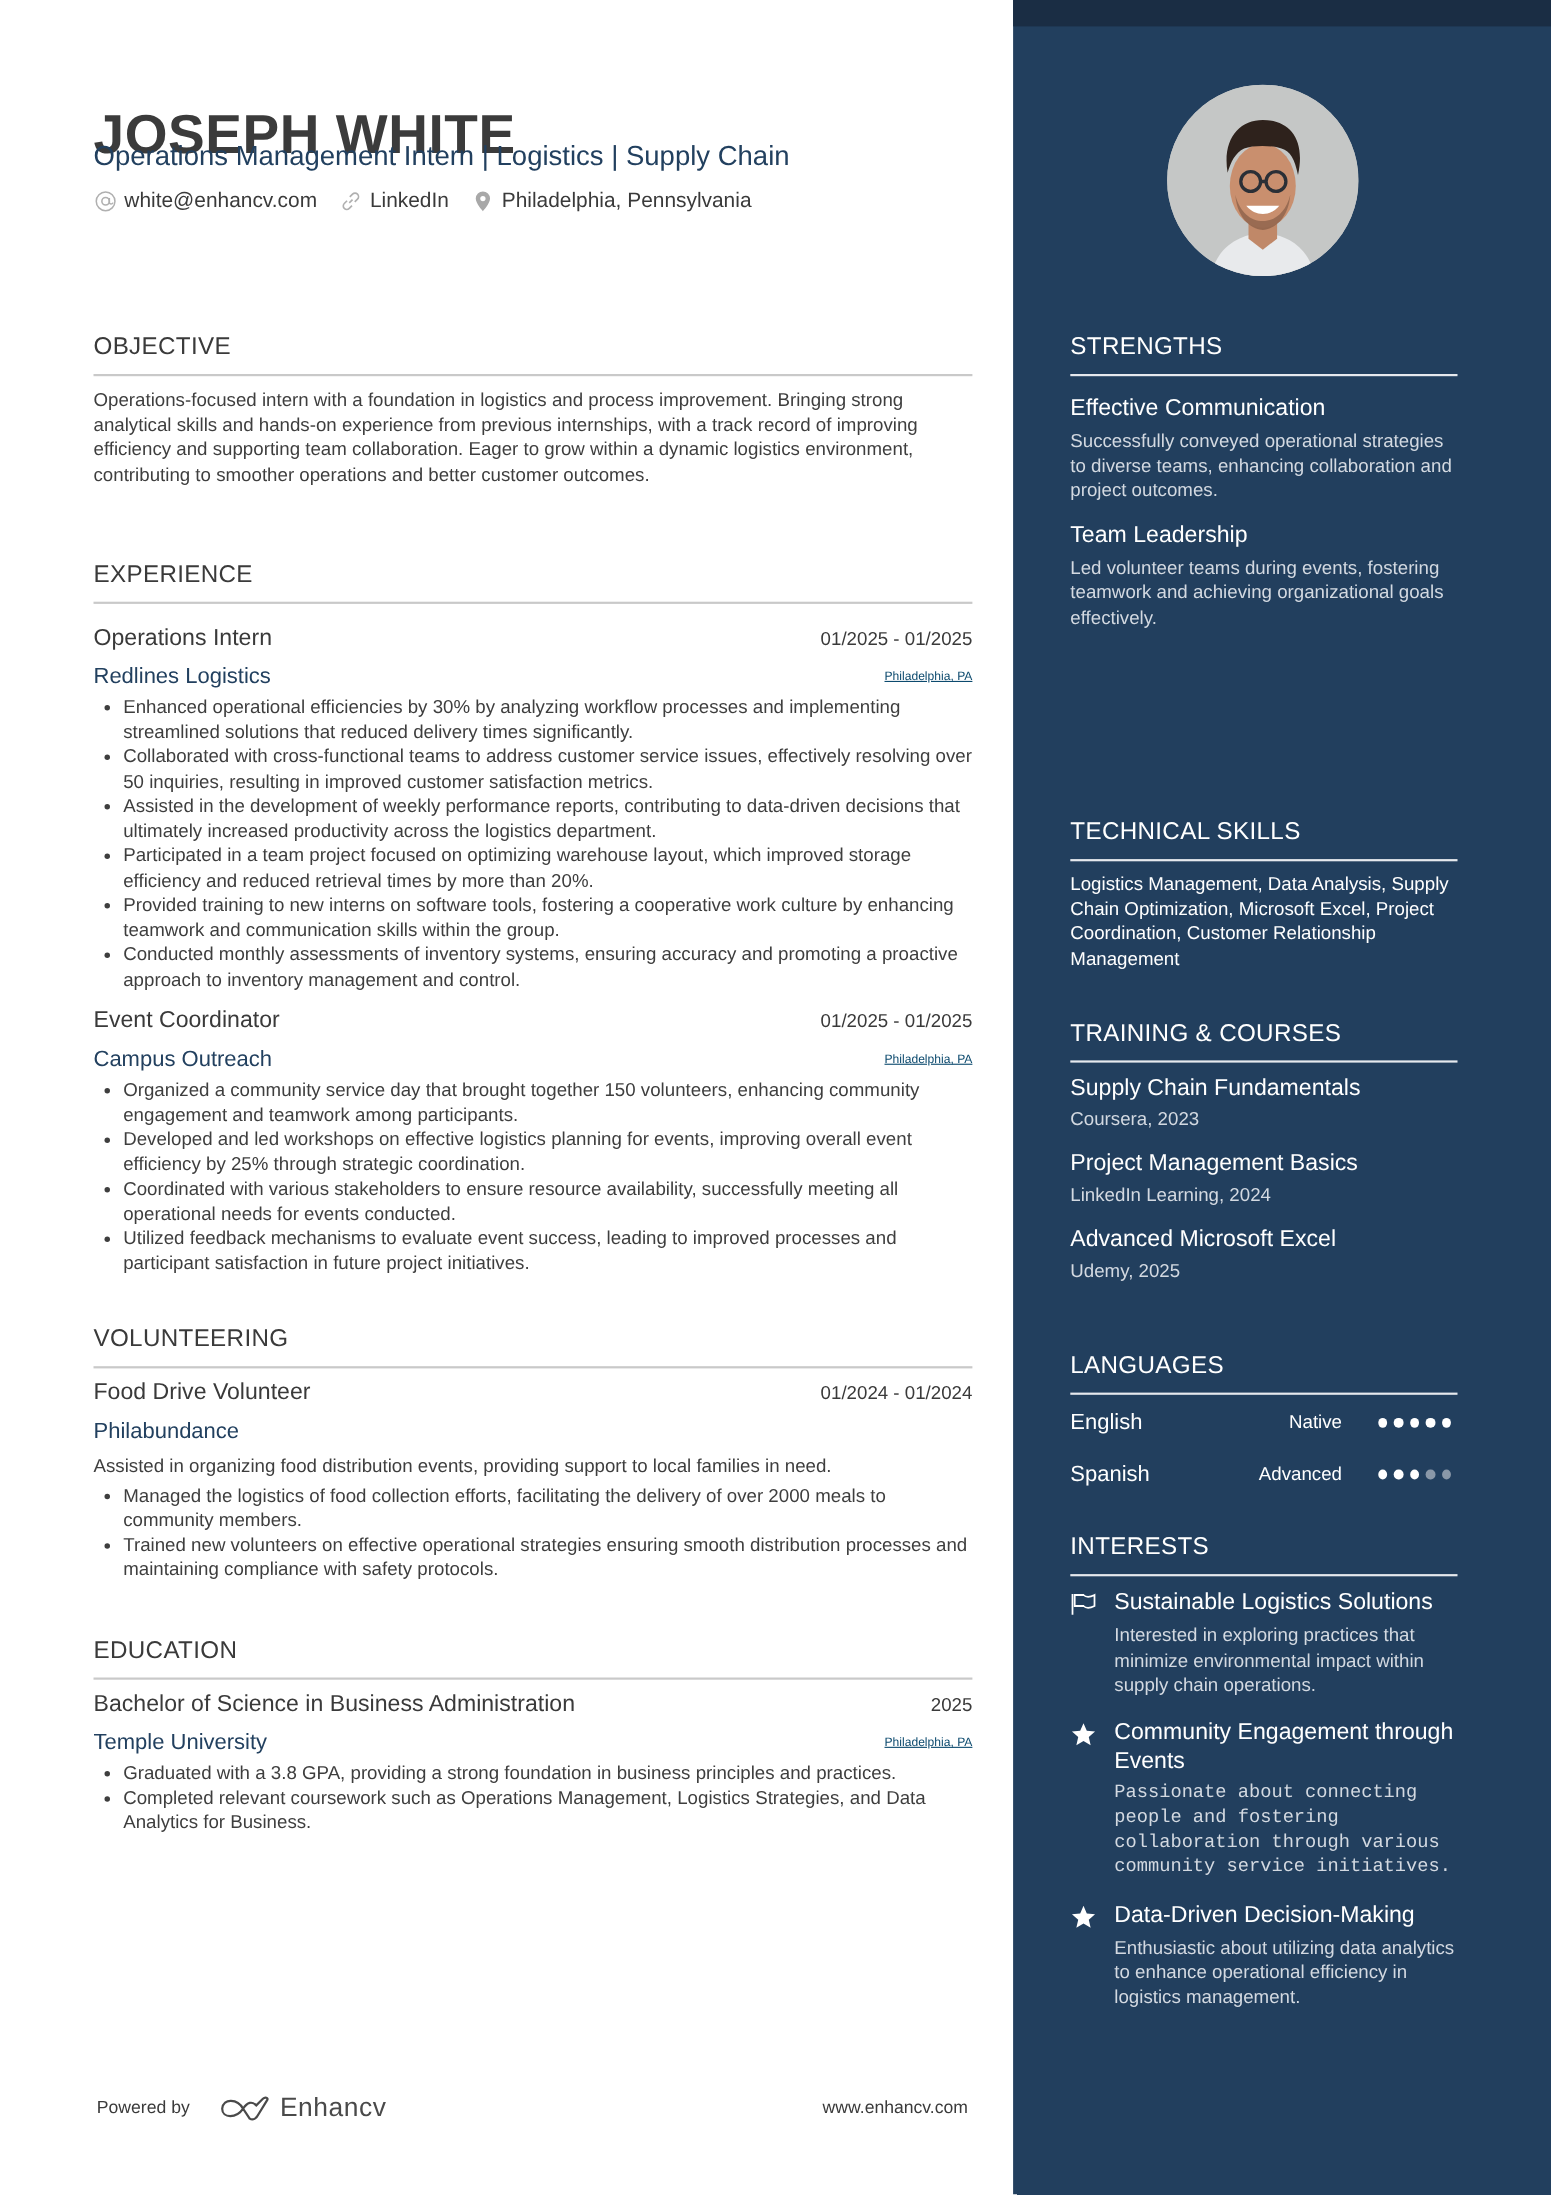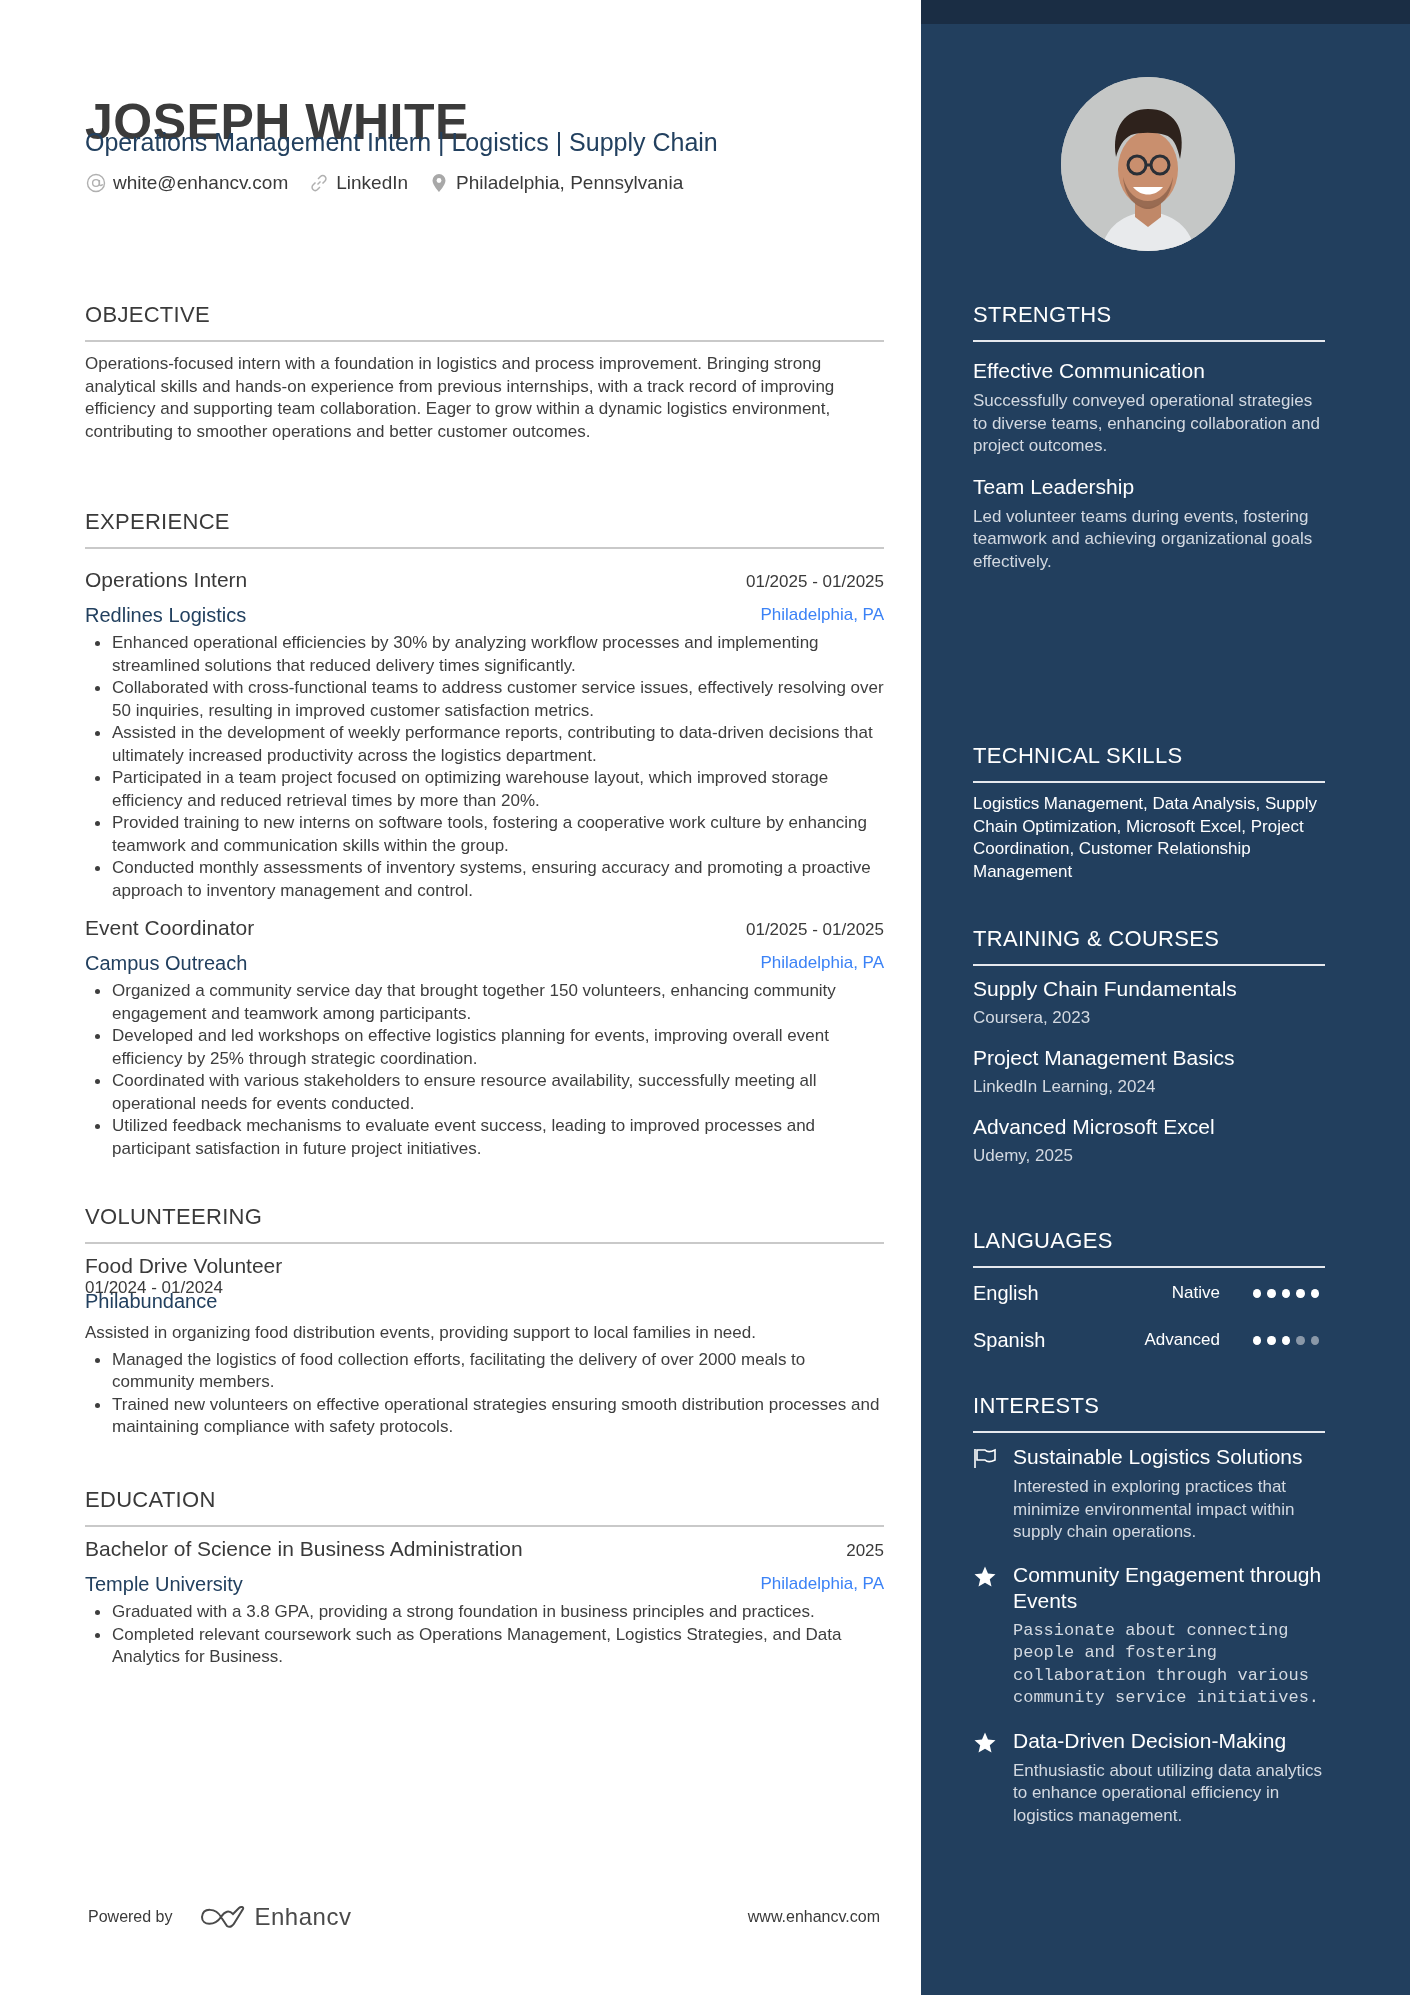--- a/index.html
+++ b/index.html
@@ -17,21 +17,21 @@
   .section { position: absolute; left: 0; width: 799px; }
   .sec-head { font-size: 22px; color: #3a3a3a; letter-spacing: 0.3px; height: 30px; line-height: 30px; }
   .sec-line { height: 2px; background: #c9c9c9; margin-top: 10px; }
 
   .para { font-size: 17px; line-height: 22.5px; color: #3e3e3e; }
 
   .entry-row { display: flex; justify-content: space-between; align-items: baseline; }
   .entry-title { font-size: 21px; color: #3a3a3a; }
   .entry-date { font-size: 17px; color: #3a3a3a; }
   .entry-org { font-size: 20px; color: #22405f; }
-  .entry-loc { font-size: 17px; color: #3b82f6; }
+  .entry-loc { font-size: 11px; color: #0c4a6e; text-decoration: underline; }
 
   ul.bullets { list-style: none; }
   ul.bullets li { position: relative; padding-left: 27px; font-size: 17px; line-height: 22.5px; color: #3e3e3e; }
   ul.bullets li::before { content: ""; position: absolute; left: 10px; top: 9px; width: 5px; height: 5px; border-radius: 50%; background: #3e3e3e; }
 
   .footer { position: absolute; top: 1902px; left: 88px; width: 792px; height: 30px; display: flex; align-items: center; font-size: 16px; color: #3a3a3a; }
   .footer .powered { margin-right: 26px; }
   .footer .logo { display: flex; align-items: center; color: #4a4a4a; }
   .footer .logo-text { font-size: 24px; margin-left: 8px; color: #4a4a4a; letter-spacing: 0.5px; }
   .footer .site { margin-left: auto; font-size: 16px; }
@@ -143,21 +143,21 @@
         <li>Coordinated with various stakeholders to ensure resource availability, successfully meeting all operational needs for events conducted.</li>
         <li>Utilized feedback mechanisms to evaluate event success, leading to improved processes and participant satisfaction in future project initiatives.</li>
       </ul>
     </div>
   </div>
 
   <div class="section" style="top:1202px;">
     <div class="sec-head">VOLUNTEERING</div>
     <div class="sec-line"></div>
     <div style="margin-top:10px;">
-      <div class="entry-row" style="height:30px;flex-direction:column;">
+      <div class="entry-row" style="height:30px;">
         <span class="entry-title">Food Drive Volunteer</span>
         <span class="entry-date">01/2024 - 01/2024</span>
       </div>
       <div class="entry-row" style="height:34px; align-items:center;">
         <span class="entry-org">Philabundance</span>
       </div>
       <div class="para" style="margin-top:4px;">Assisted in organizing food distribution events, providing support to local families in need.</div>
       <ul class="bullets" style="margin-top:4px;">
         <li>Managed the logistics of food collection efforts, facilitating the delivery of over 2000 meals to community members.</li>
         <li>Trained new volunteers on effective operational strategies ensuring smooth distribution processes and maintaining compliance with safety protocols.</li>

